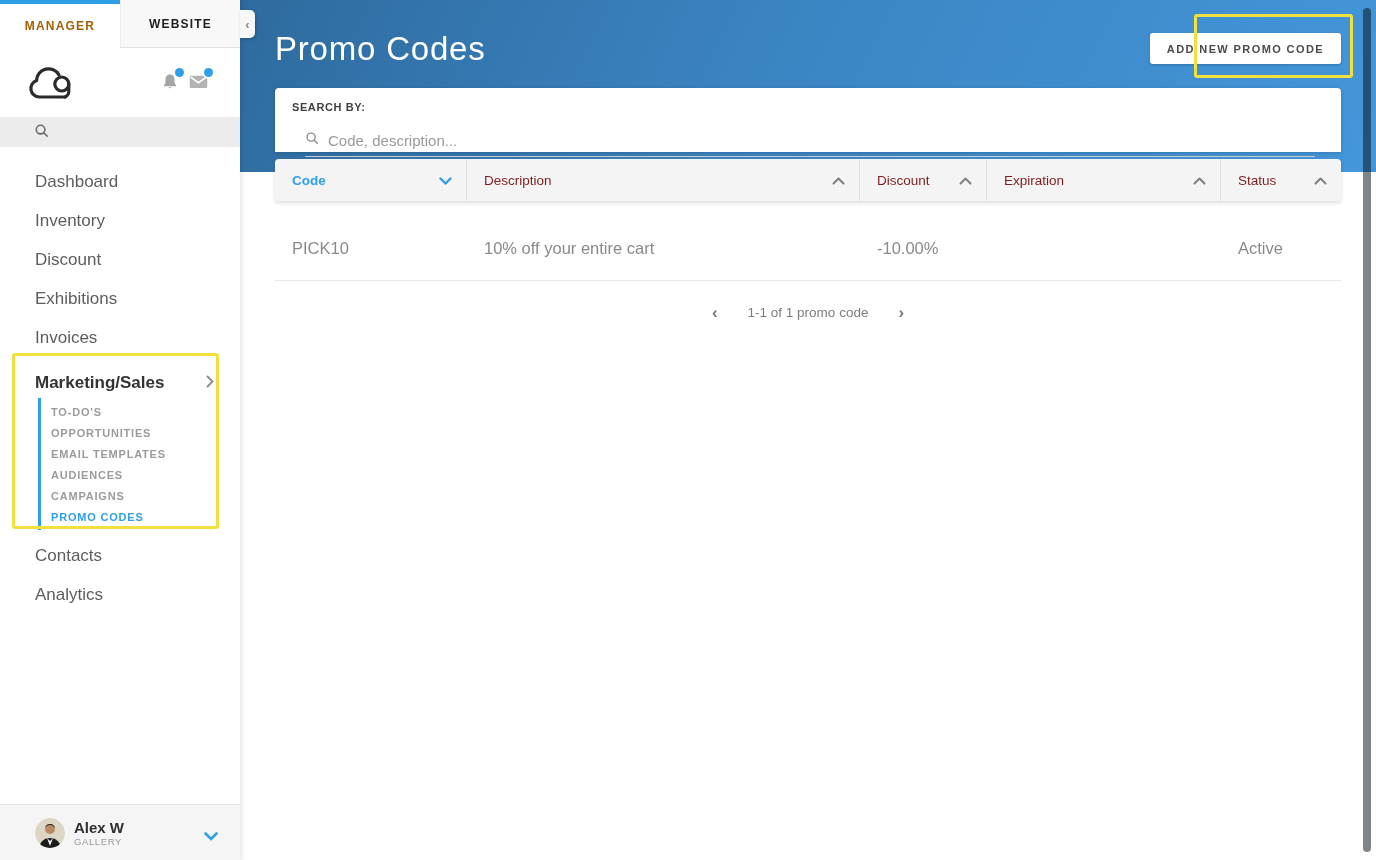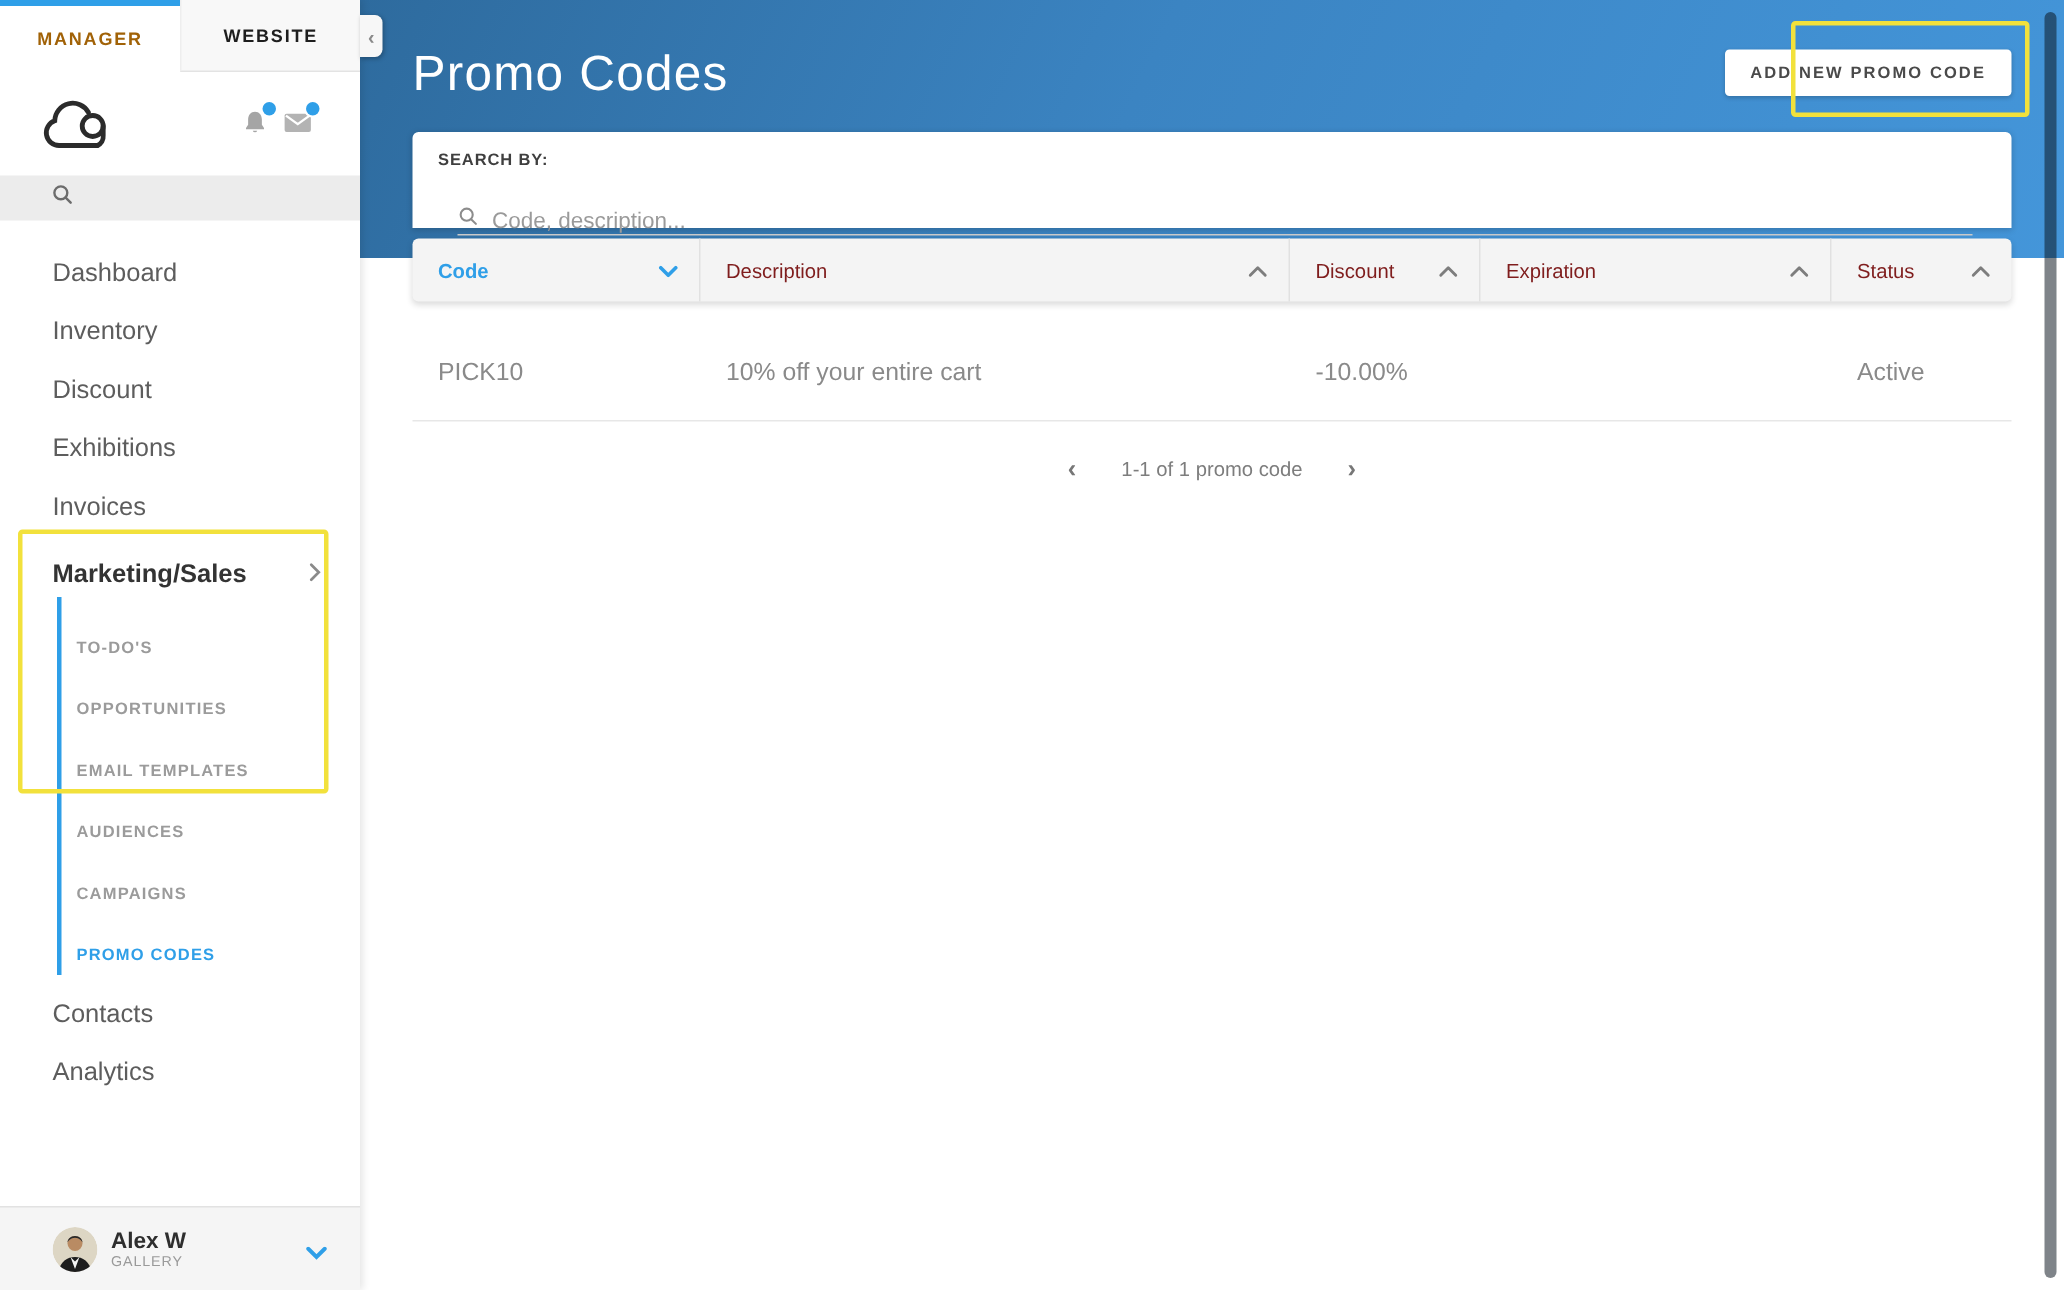--- a/index.html
+++ b/index.html
@@ -26,21 +26,21 @@
 
   .search-strip { height:30px; background:#ececec; display:flex; align-items:center; padding-left:34px; cursor:pointer; }
 
   .nav { position:absolute; left:0; top:162px; width:240px; list-style:none; }
   .nav-item { height:39px; display:flex; align-items:center; padding-left:35px;
               font-size:17px; color:#5d5d5d; cursor:pointer; }
   .nav-group-header { height:39px; display:flex; align-items:center; justify-content:space-between;
                       padding:13px 26px 0 35px; font-size:17px; font-weight:bold; color:#333; cursor:pointer; }
   .subnav { margin:2px 0 6px 38px; border-left:3px solid #2f9fe8; padding:3px 0 3px 10px; list-style:none; }
   .subnav li { height:21px; display:flex; align-items:center; font-size:11px; font-weight:bold;
-               letter-spacing:.8px; color:#9b9b9b; cursor:pointer;margin-top:20px; }
+               letter-spacing:.8px; color:#9b9b9b; cursor:pointer; }
   .subnav li.active { color:#2f9fe8; }
 
   .highlight-box { position:absolute; border:3px solid #f2e13c; border-radius:3px; z-index:6; pointer-events:none; }
   .hl-marketing { left:12px; top:353px; width:207px; height:176px; }
 
   .user-bar { position:absolute; left:0; bottom:0; width:240px; height:56px; background:#f5f5f5;
               border-top:1px solid #e2e2e2; display:flex; align-items:center; cursor:pointer; }
   .avatar { width:30px; height:30px; border-radius:50%; overflow:hidden; margin-left:35px; flex:none; }
   .user-meta { margin-left:9px; }
   .user-name { font-size:15px; font-weight:bold; color:#2e2e2e; line-height:17px; }
@@ -59,21 +59,21 @@
   .add-btn { position:absolute; right:35px; top:33px; height:31px; padding:0 17px; background:#fff;
              border:none; border-radius:3px; font-family:inherit; font-size:11px; font-weight:bold;
              letter-spacing:1.4px; color:#4a4a4a; box-shadow:0 1px 3px rgba(0,0,0,.2); cursor:pointer;text-align:right; }
   .hl-addbtn { right:23px; top:14px; width:159px; height:64px; }
 
   .search-card { position:absolute; left:35px; top:88px; width:1066px; height:64px; background:#fff;
                  border-radius:4px 4px 0 0; box-shadow:0 1px 4px rgba(0,0,0,.18); }
   .search-label { position:absolute; left:17px; top:13px; font-size:11px; font-weight:bold;
                   color:#3f3f3f; letter-spacing:.6px; }
   .search-row { position:absolute; left:30px; right:26px; top:36px; height:33px;
-                border-bottom:1px solid #c9c9c9; display:flex; align-items:flex-end; }
+                border-bottom:1px solid #c9c9c9; display:flex; align-items:center; }
   .search-input { border:none; outline:none; flex:1; margin-left:9px; font-family:inherit;
                   font-size:15px; color:#555; background:transparent; }
   .search-input::placeholder { color:#9a9a9a; }
 
   .table-head { position:absolute; left:35px; top:159px; width:1066px; height:42px; background:#f4f4f4;
                 border-radius:4px; box-shadow:0 2px 4px rgba(0,0,0,.14); display:flex; }
   .th { display:flex; align-items:center; justify-content:space-between; padding:0 14px 0 17px;
         font-size:13.5px; color:#7f1d1d; border-right:1px solid #e1e1e1; cursor:pointer; }
   .th:last-child { border-right:none; }
   .th.sorted { color:#2f9fe8; font-weight:bold; }

